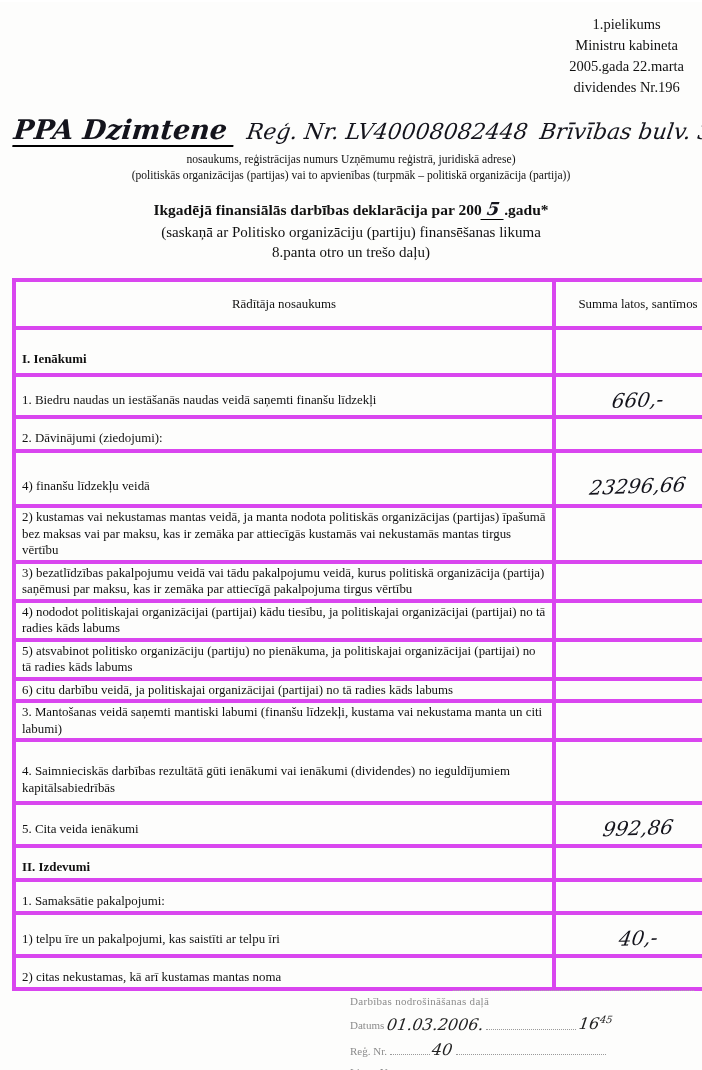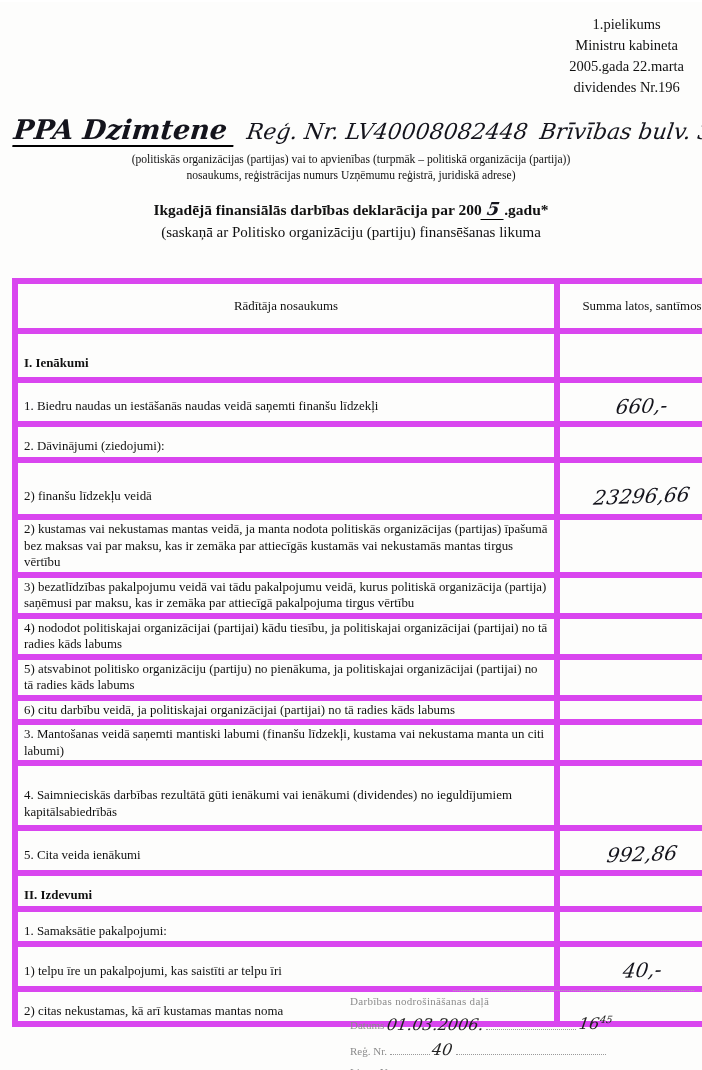--- a/index.html
+++ b/index.html
@@ -59,21 +59,21 @@
   
   table.decl {
     position:absolute; top:276px; left:12px;
     width:678px;
     border-collapse:collapse;
     border:2px solid #000;
     font-size:12.9px;
     table-layout:fixed;
   }
   table.decl td, table.decl th {
-    border:6px solid #d946ef;
+    border:4px solid #d946ef;
     vertical-align:middle;
     padding:2px 6px;
     line-height:1.28;
   }
   th.col-label { width:524px; font-weight:normal; text-align:center; height:40px; }
   th.col-amount { width:152px; font-weight:normal; text-align:center; }
   td.amount { text-align:center; }
   tr.tall td { padding-top:11px; }
   tr.mid td  { padding-top:21px;  padding-bottom:5px; }
   tr.tight td{ padding-top:1px;  padding-bottom:1px; }
@@ -112,30 +112,31 @@
     <div>dividendes Nr.196</div>
   </div>
 
   <div class="org-line">
     <span class="hw org-name">PPA Dzimtene</span>
     <span class="hw org-reg">Reģ. Nr. LV40008082448</span>
     <span class="hw org-addr">Brīvības bulv. 30</span>
   </div>
 
   <div class="org-caption">
+    <div>nosaukums, reģistrācijas numurs Uzņēmumu reģistrā, juridiskā adrese)</div>
     <div>(politiskās organizācijas (partijas) vai to apvienības (turpmāk – politiskā organizācija (partija))</div>
-    <div>nosaukums, reģistrācijas numurs Uzņēmumu reģistrā, juridiskā adrese)</div>
   </div>
 
   <div class="title-block">
     <div class="title-main">
       <span>Ikgadējā finansiālās darbības deklarācija par 200</span><span class="hw year-digit">5</span><span>.gadu*</span>
     </div>
     <div class="title-sub">
       <div>(saskaņā ar Politisko organizāciju (partiju) finansēšanas likuma</div>
+      <div>8.panta otro un trešo daļu)</div>
     </div>
   </div>
 
   <table class="decl">
     <tbody>
         <tr>
       <th class="col-label">Rādītāja nosaukums</th>
       <th class="col-amount">Summa latos, santīmos</th>
     </tr>
 
@@ -145,21 +146,21 @@
     </tr>
     <tr class="tall">
       <td>1. Biedru naudas un iestāšanās naudas veidā saņemti finanšu līdzekļi</td>
       <td class="amount"><span class="hw hw-amount">660,-</span></td>
     </tr>
     <tr class="tall">
       <td>2. Dāvinājumi (ziedojumi):</td>
       <td class="amount"></td>
     </tr>
     <tr class="mid">
-      <td>2) finanšu līdzekļu veidā</td>
+      <td>4) finanšu līdzekļu veidā</td>
       <td class="amount"><span class="hw hw-amount">23296,66</span></td>
     </tr>
     <tr class="tight">
       <td>2) kustamas vai nekustamas mantas veidā, ja manta nodota politiskās organizācijas (partijas) īpašumā bez maksas vai par maksu, kas ir zemāka par attiecīgās kustamās vai nekustamās mantas tirgus vērtību</td>
       <td class="amount"></td>
     </tr>
     <tr class="tight">
       <td>3) bezatlīdzības pakalpojumu veidā vai tādu pakalpojumu veidā, kurus politiskā organizācija (partija) saņēmusi par maksu, kas ir zemāka par attiecīgā pakalpojuma tirgus vērtību</td>
       <td class="amount"></td>
     </tr>

